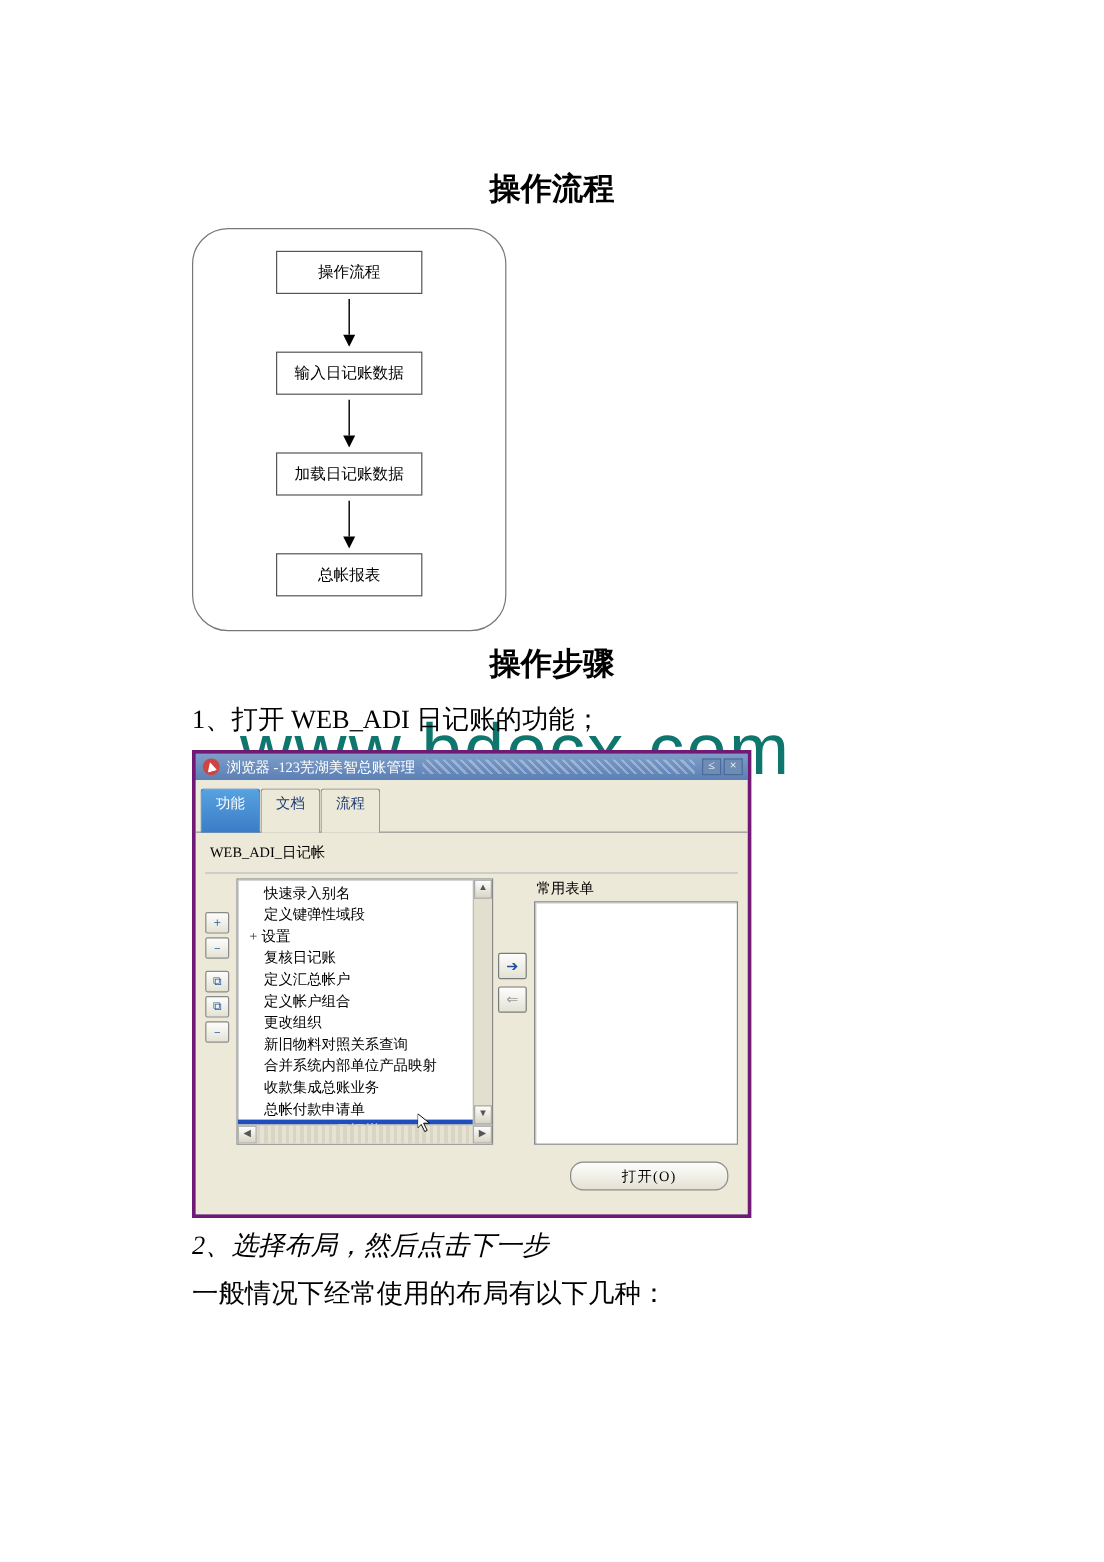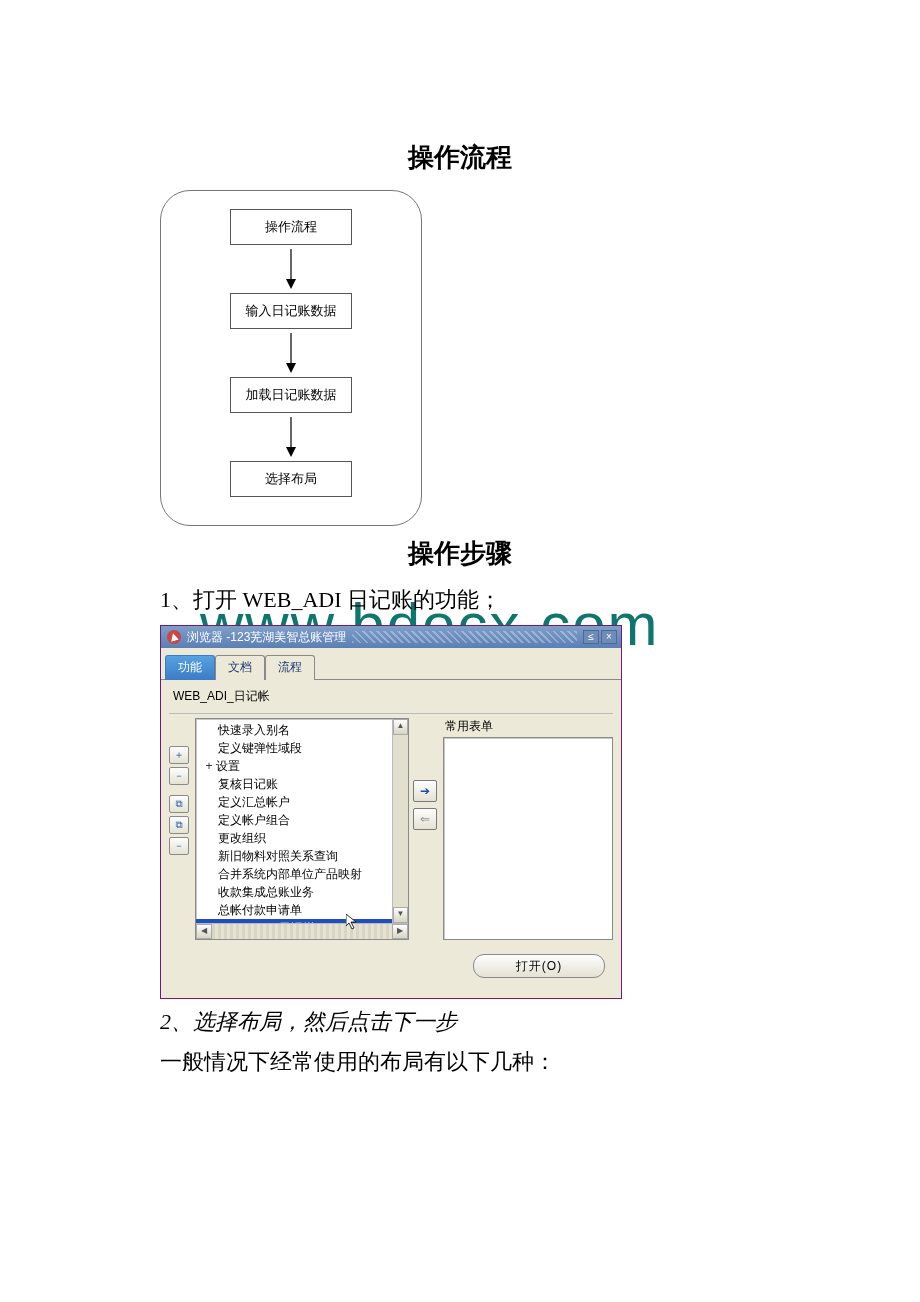--- a/index.html
+++ b/index.html
@@ -86,23 +86,23 @@
     z-index: 10;
   }
   .step-text.after {
     font-style: italic;
   }
 
   
   .dialog {
     margin: 10px 0 0 100px;
     width: 460px;
-    border: 1px solid #701a75;
+    border: 3px solid #701a75;
     background: #4c1d95;
-    font-family: Liberation Sans, sans-serif;
+    font-family: Liberation Serif, serif;
     font-size: 12px;
     box-shadow: 0 0 0 1px #d9e2ef inset;
     position: relative;
     z-index: 10;
   }
   .dlg-title {
     height: 22px;
     background: linear-gradient(#7f9fc9, #5b7fb5);
     color: #fff;
     display: flex;
@@ -145,21 +145,21 @@
     border: 1px solid #4a6a9a;
   }
   .dlg-tabs {
     padding: 6px 4px 0 4px;
     display: flex;
     gap: 0;
     border-bottom: 1px solid #8a8a8a;
     background: #ece9d8;
   }
   .dlg-tab {
-    padding: 3px 12px 4px 12px;
+    padding: 3px 12px 16px 12px;
     font-size: 12px;
     border: 1px solid #8a8a8a;
     border-bottom: none;
     border-top-left-radius: 3px;
     border-top-right-radius: 3px;
     background: #ece9d8;
     position: relative;
     top: 1px;
     color: #1f3b73;
   }
@@ -349,21 +349,21 @@
             <polygon points="6,40 1,30 11,30" fill="#000"></polygon>
           </svg>
       </div>
       <div class="flow-box">加载日记账数据</div>
       <div class="flow-arrow">
         <svg viewBox="0 0 12 40">
             <line x1="6" y1="0" x2="6" y2="30" stroke="#000" stroke-width="1.2"></line>
             <polygon points="6,40 1,30 11,30" fill="#000"></polygon>
           </svg>
       </div>
-      <div class="flow-box">选择布局</div>
+      <div class="flow-box">总帐报表</div>
     </div>
   </div>
 
   <div class="heading tight">操作步骤</div>
 
   <div class="step-text">1、打开 WEB_ADI 日记账的功能；</div>
 
   <div class="dialog">
     <div class="dlg-title">
       <span class="dlg-title-icon"></span>

